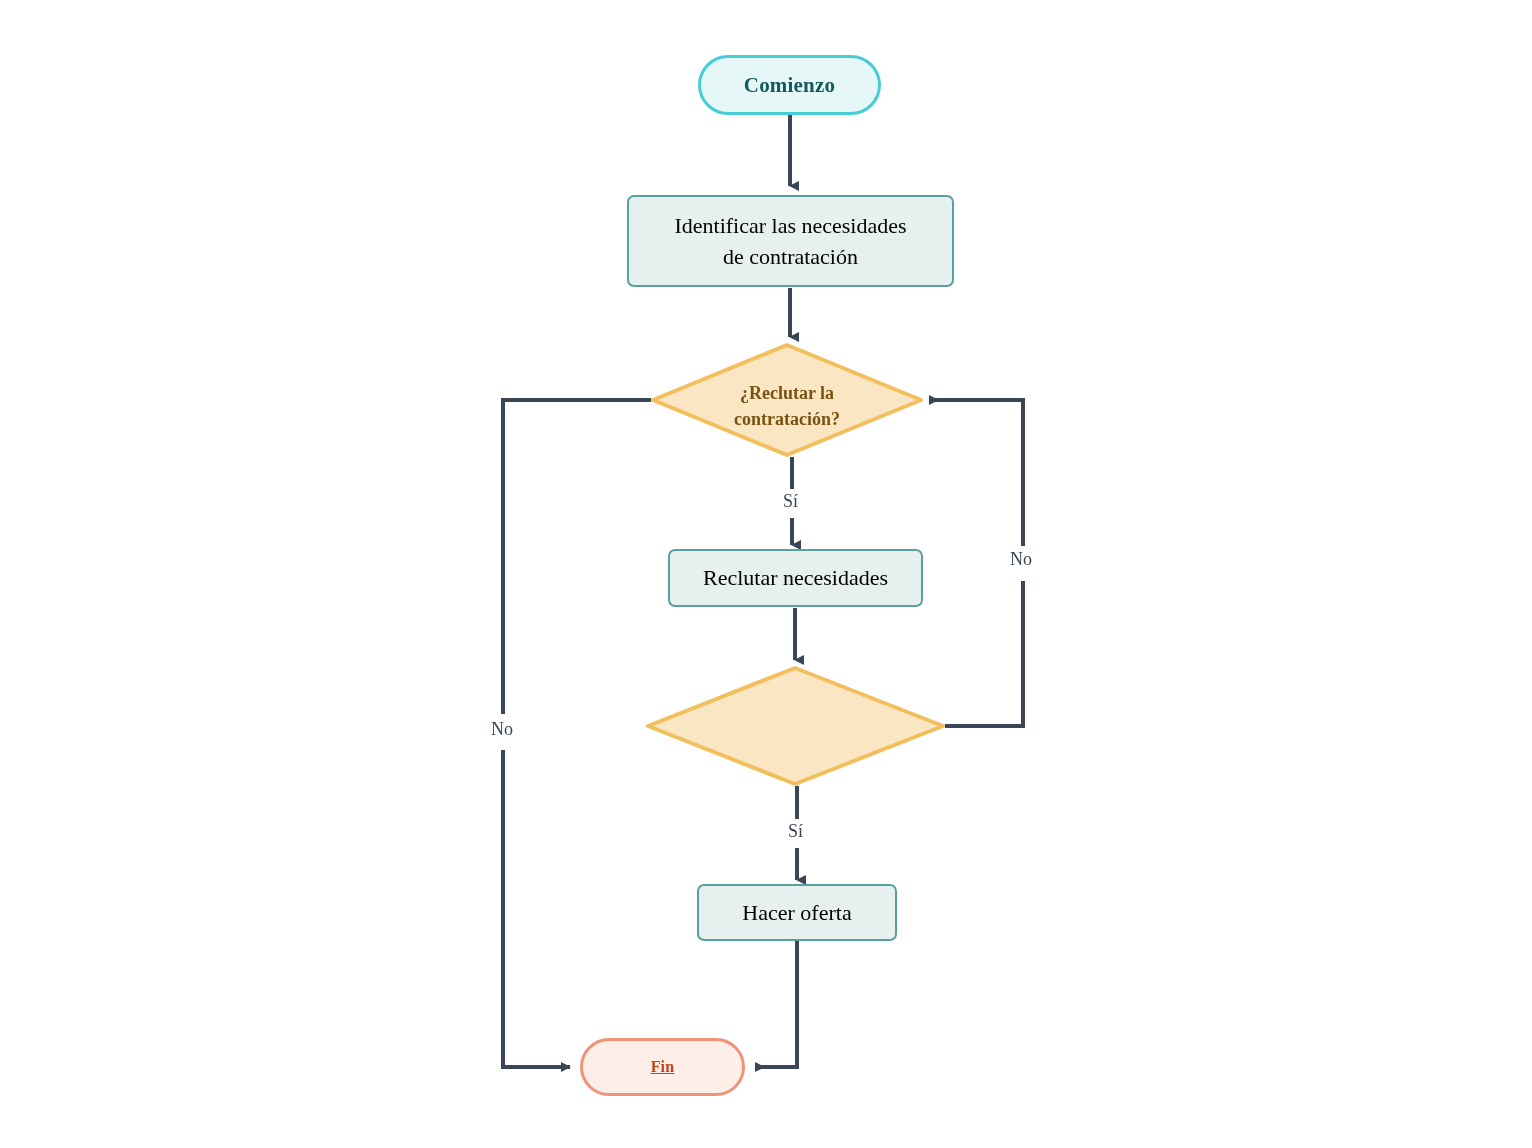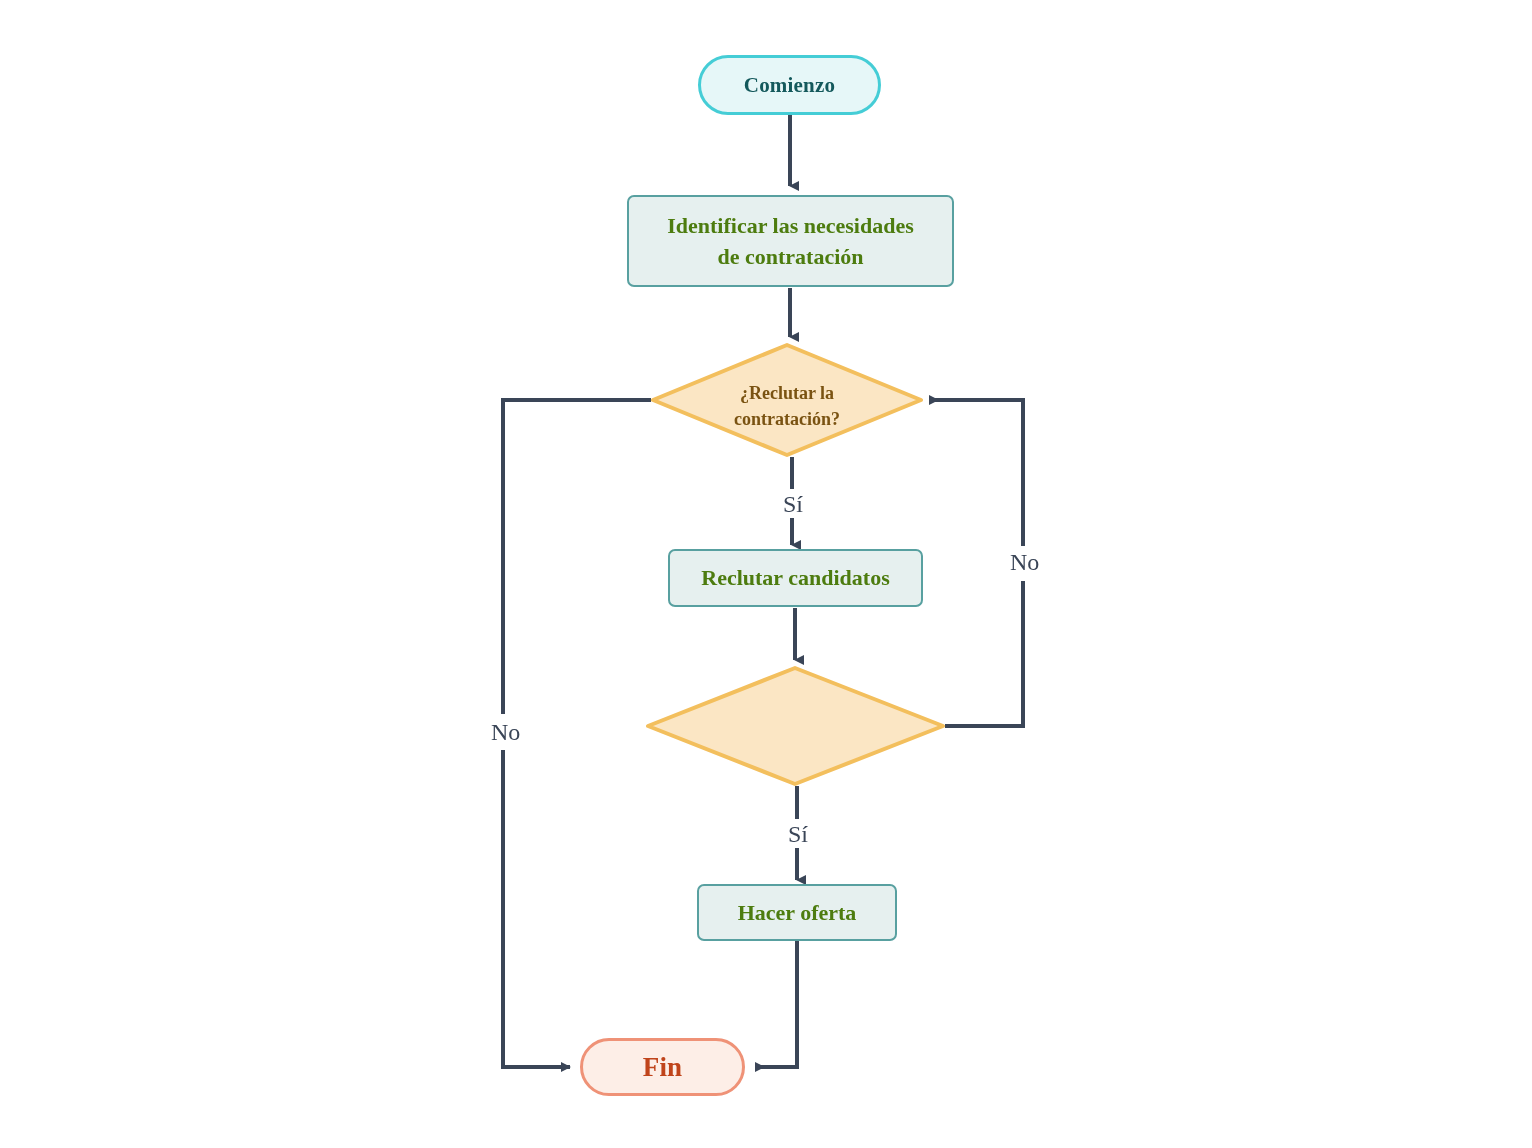--- a/index.html
+++ b/index.html
@@ -47,34 +47,35 @@
   }
   
   .terminator-end {
     background: #fdeee7;
     border: 3px solid #ef9277;
     border-radius: 40px;
   }
   .terminator-end .label {
     color: #c0441b;
     font-weight: bold;
-    font-size: 27px;
+    font-size: 16px;
     letter-spacing: 0.2px;
+    text-decoration: underline;
   }
   
   .process {
     background: #e6f0ef;
     border: 2.5px solid #58a0a0;
     border-radius: 7px;
   }
   .process .label {
-    color: #4d7c0f;
+    color: #000000;
     font-size: 22px;
     line-height: 1.42;
-    font-weight: bold;
+    font-weight: normal;
   }
   
   .decision {
     background: transparent;
     pointer-events: none;
   }
   .decision .dlabel {
     position: absolute;
     left: 0;
     right: 0;
@@ -82,21 +83,21 @@
     color: #7a5312;
     font-weight: bold;
     font-size: 18px;
     line-height: 1.42;
     pointer-events: auto;
   }
   
   .edge-label {
     position: absolute;
     color: #3a4557;
-    font-size: 24px;
+    font-size: 18px;
     white-space: nowrap;
   }
   
   .watermark {
     position: absolute;
     width: 52px;
     height: 32px;
     margin-top: 48px;
   }
 </style>
@@ -151,21 +152,21 @@
     <span class="label">Identificar las necesidades</span>
     <span class="label">de contratación</span>
   </div>
 
   <div class="node decision" style="left:653px; top:345px; width:268px; height:110px; flex-direction:column;">
     <span class="dlabel" style="top:36px;">¿Reclutar la</span>
     <span class="dlabel" style="top:62px;">contratación?</span>
   </div>
 
   <div class="node process" style="left:668px; top:549px; width:255px; height:58px;">
-    <span class="label">Reclutar candidatos</span>
+    <span class="label">Reclutar necesidades</span>
   </div>
 
   <div class="node decision" style="left:648px; top:668px; width:295px; height:116px; flex-direction:column;">
   </div>
 
   <div class="node process" style="left:697px; top:884px; width:200px; height:57px;">
     <span class="label">Hacer oferta</span>
   </div>
 
   <div class="node terminator-end" style="left:580px; top:1038px; width:165px; height:58px;">

